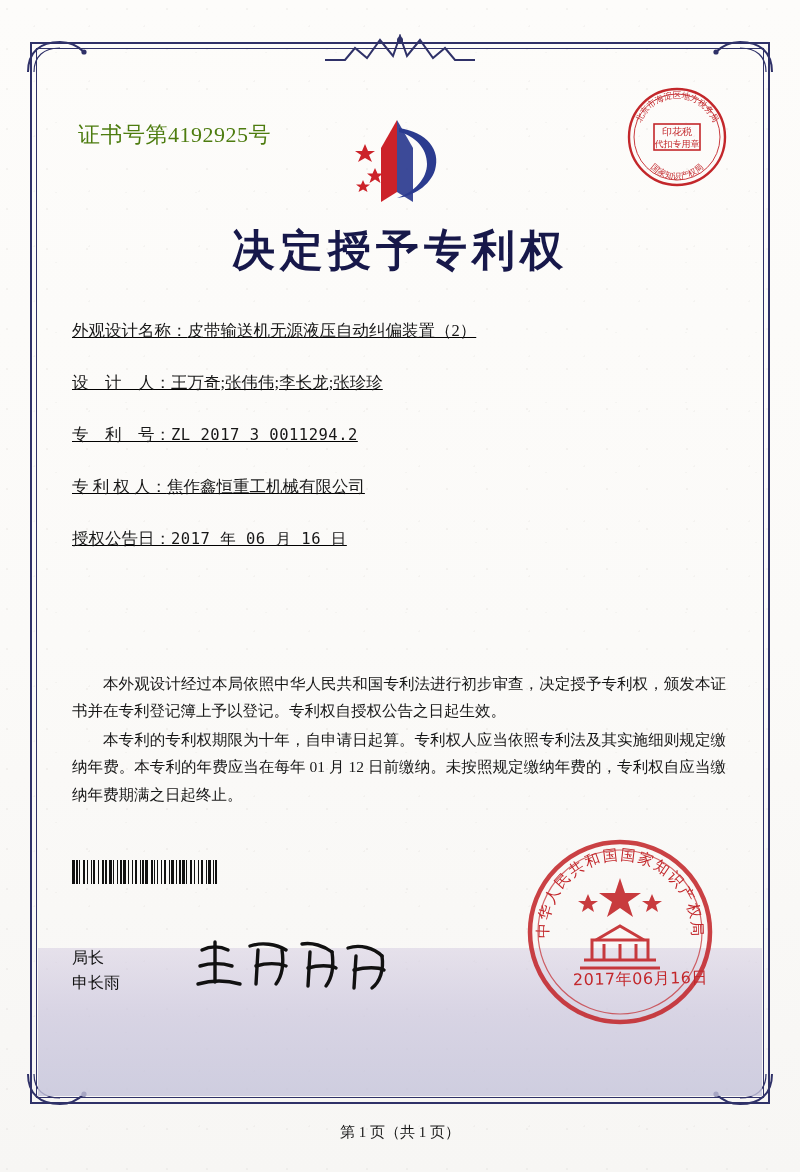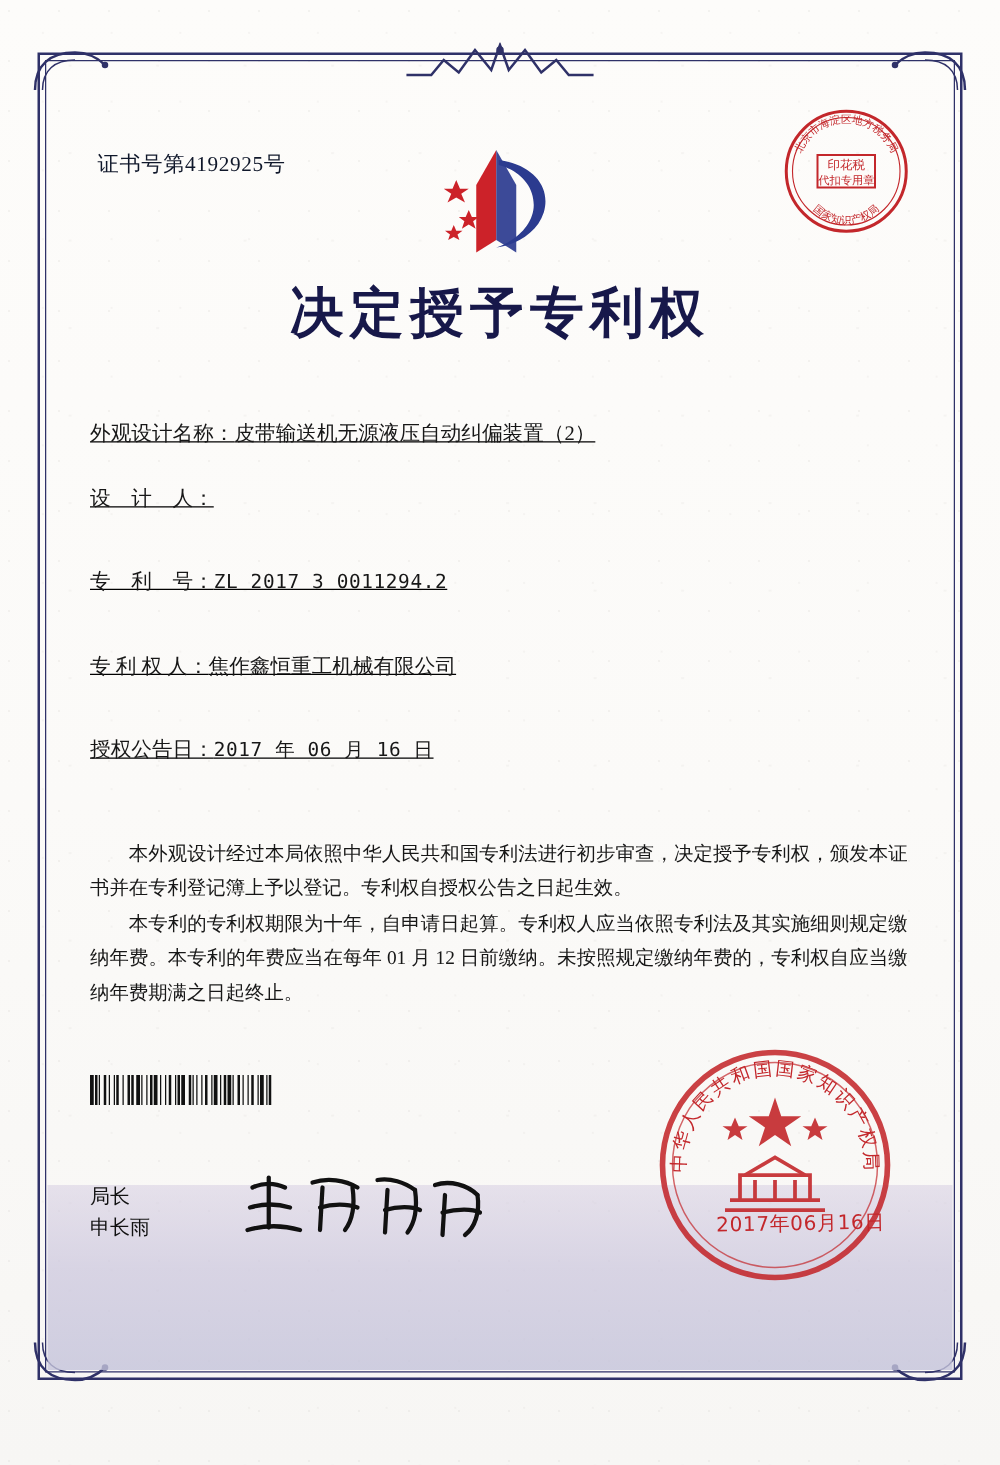--- a/index.html
+++ b/index.html
@@ -76,22 +76,22 @@
     top: 70px;
     right: 60px;
     bottom: 90px;
   }
 
   
   .cert-no {
     position: absolute;
     left: 18px;
     top: 50px;
-    font-size: 17px;
-    color: #0f172a;
+    font-size: 22px;
+    color: #4d7c0f;
     letter-spacing: 0.5px;
   }
 
   
   .seal-top {
     position: absolute;
     right: 10px;
     top: 14px;
     width: 106px;
     height: 106px;
@@ -133,21 +133,20 @@
     align-items: baseline;
     margin-bottom: 30px;
     font-size: 16.5px;
     color: #171717;
   }
   .field-label {
     white-space: nowrap;
   }
   .field-value {
     white-space: nowrap;
-    margin-top: 16px;
   }
   .field-row.mono .field-value {
     font-family: "DejaVu Sans Mono", "Liberation Mono", monospace;
     font-size: 15.5px;
     letter-spacing: 0.5px;
   }
 
   .paragraphs {
     position: absolute;
     left: 12px;
@@ -318,20 +317,21 @@
 
     <div class="doc-title">决定授予专利权</div>
 
     <div class="fields">
       <div class="field-row">
         <span class="field-label">外观设计名称：</span>
         <span class="field-value">皮带输送机无源液压自动纠偏装置（2）</span>
       </div>
       <div class="field-row">
         <span class="field-label">设　计　人：</span>
+        <span class="field-value">王万奇;张伟伟;李长龙;张珍珍</span>
       </div>
       <div class="field-row mono">
         <span class="field-label">专　利　号：</span>
         <span class="field-value">ZL 2017 3 0011294.2</span>
       </div>
       <div class="field-row">
         <span class="field-label">专 利 权 人：</span>
         <span class="field-value">焦作鑫恒重工机械有限公司</span>
       </div>
       <div class="field-row mono">
@@ -474,13 +474,14 @@
         <path id="sealArcTop" d="M 26 98 A 72 72 0 0 1 170 98" fill="none"></path>
         <text font-size="15" fill="#c3272b" font-family="DejaVu Sans, sans-serif" letter-spacing="2">
           <textPath href="#sealArcTop" startOffset="50%" text-anchor="middle">中华人民共和国国家知识产权局</textPath>
         </text>
       </svg>
     </div>
 
     <div class="seal-date">2017年06月16日</div>
   </div>
 
+  <div class="page-footer">第 1 页（共 1 页）</div>
 </div>
 
 </body></html>

